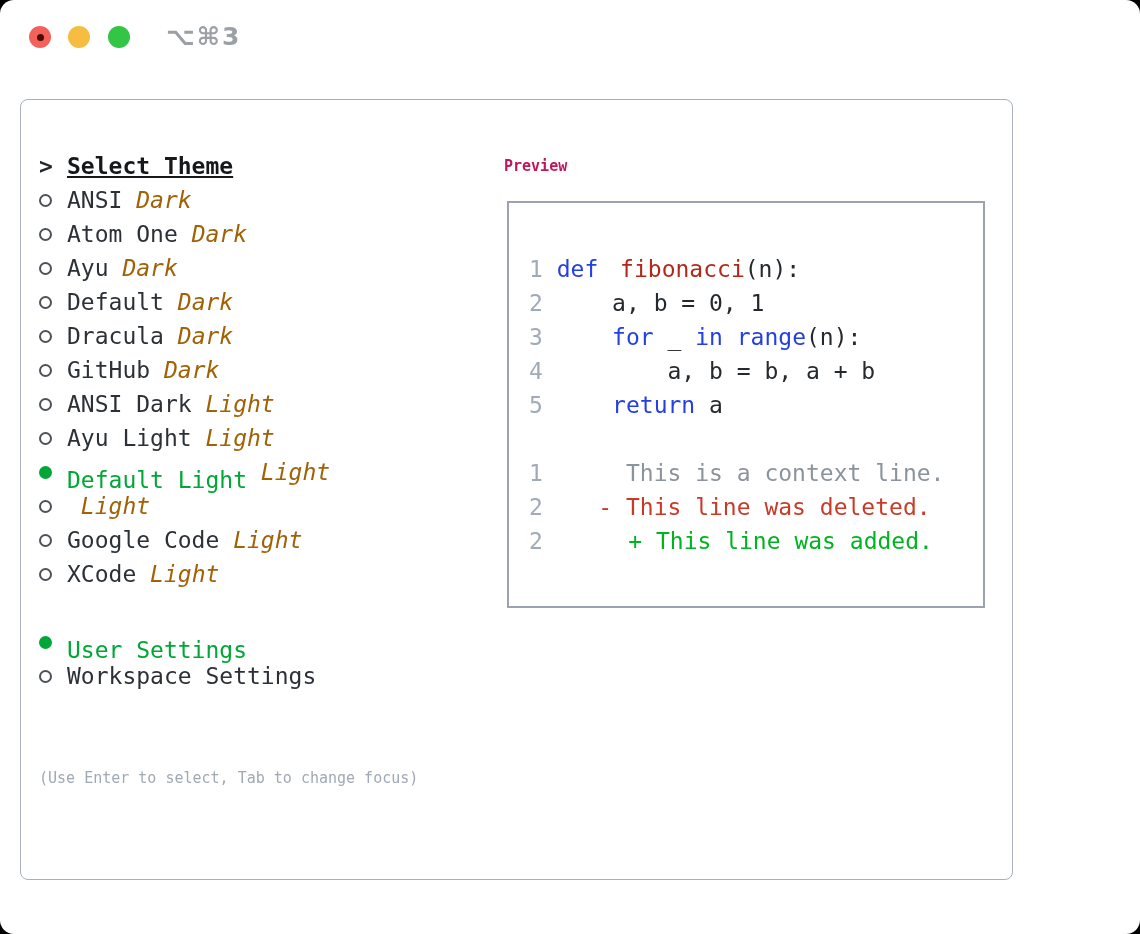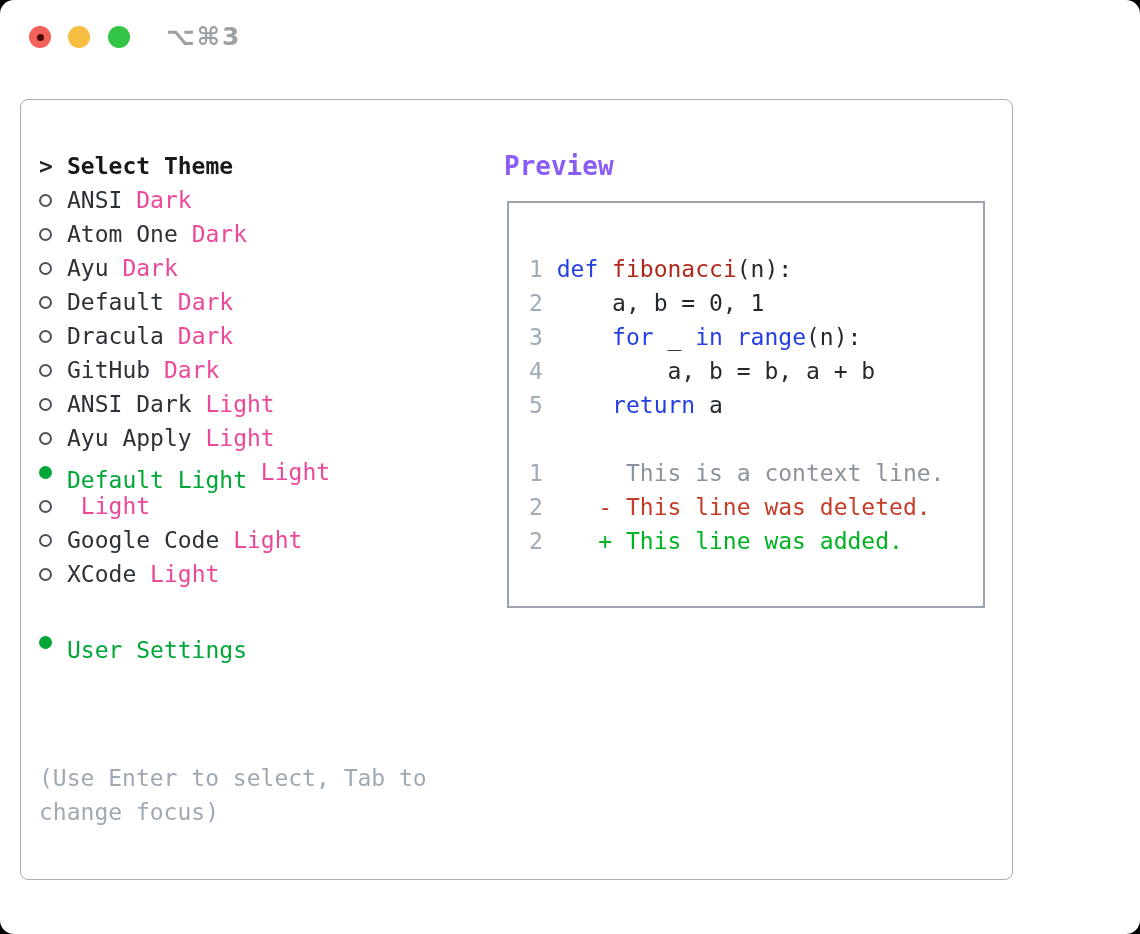--- a/index.html
+++ b/index.html
@@ -30,51 +30,51 @@
     background:#fff;
   }
   .row{
     height:34px;display:flex;align-items:center;white-space:pre;
     font-size:23px;line-height:34px;color:#2b3137;
   }
   .bullet{display:inline-flex;width:28px;align-items:center;flex:none;}
   .radio{width:13px;height:13px;border-radius:50%;border:2px solid #4d525a;box-sizing:border-box;background:transparent;}
   .radio.sel{background:#00a736;border-color:#00a736;}
   .cursor{font-weight:bold;color:#24292e;}
-  .hdr{font-weight:bold;color:#16191c;}
+  .hdr{font-weight:bold;color:#16191c;text-decoration:underline;}
   .name{color:#2b3137;}
   .row.selected .name{color:#00a736;margin-top:16px;}
-  .variant{color:#ec4899;}
+  .variant{color:#a16207;font-style:italic;}
   .theme-list{position:absolute;left:18px;top:49px;}
   .apply-group{position:absolute;left:18px;top:525px;}
   .hint{
     position:absolute;left:18px;top:661px;width:432px;
-    font-size:23px;line-height:34px;color:#9fa9b4;
+    font-size:15px;line-height:34px;color:#9fa9b4;
   }
   
   .preview-header{
     position:absolute;left:483px;top:49px;height:34px;line-height:34px;
-    font-size:26px;font-weight:bold;color:#8b5cf6;
+    font-size:15px;font-weight:bold;color:#be185d;
   }
   .preview-box{
     position:absolute;left:486px;top:101px;width:478px;height:407px;
     border:2px solid #9aa3ae;box-sizing:border-box;background:#fff;
   }
   .preview-box pre{
     margin:0;padding:49px 0 0 20px;
     font-family:"DejaVu Sans Mono",monospace;
     font-size:23px;line-height:34px;color:#24292e;
   }
   .tok-lineno{color:#a0abb8;}
   .tok-keyword{color:#2440e2;margin-top:21px;}
-  .tok-function{color:#b0281a;}
+  .tok-function{color:#b0281a;margin-left:8px;}
   .tok-code{color:#24292e;}
   .tok-context{color:#8b939c;margin-top:40px;}
   .tok-deleted{color:#c63c28;}
-  .tok-added{color:#00b321;}
+  .tok-added{color:#00b321;margin-left:30px;}
 </style>
 </head>
 <body>
 
 <div class="window">
 
   <div class="traffic close">
       <span class="dot"></span>
     </div>
   <div class="traffic min"></div>
@@ -88,30 +88,31 @@
         <span class="bullet"><span class="cursor">&gt;</span></span><span class="hdr">Select Theme</span>
       </div>
 
     <div class="row"><span class="bullet"><span class="radio"></span></span><span class="name">ANSI</span><span class="variant"> Dark</span></div>
         <div class="row"><span class="bullet"><span class="radio"></span></span><span class="name">Atom One</span><span class="variant"> Dark</span></div>
         <div class="row"><span class="bullet"><span class="radio"></span></span><span class="name">Ayu</span><span class="variant"> Dark</span></div>
         <div class="row"><span class="bullet"><span class="radio"></span></span><span class="name">Default</span><span class="variant"> Dark</span></div>
         <div class="row"><span class="bullet"><span class="radio"></span></span><span class="name">Dracula</span><span class="variant"> Dark</span></div>
         <div class="row"><span class="bullet"><span class="radio"></span></span><span class="name">GitHub</span><span class="variant"> Dark</span></div>
         <div class="row"><span class="bullet"><span class="radio"></span></span><span class="name">ANSI Dark</span><span class="variant"> Light</span></div>
-        <div class="row"><span class="bullet"><span class="radio"></span></span><span class="name">Ayu Apply</span><span class="variant"> Light</span></div>
+        <div class="row"><span class="bullet"><span class="radio"></span></span><span class="name">Ayu Light</span><span class="variant"> Light</span></div>
         <div class="row selected"><span class="bullet"><span class="radio sel"></span></span><span class="name">Default Light</span><span class="variant"> Light</span></div>
         <div class="row"><span class="bullet"><span class="radio"></span></span><span class="variant"> Light</span></div>
         <div class="row"><span class="bullet"><span class="radio"></span></span><span class="name">Google Code</span><span class="variant"> Light</span></div>
         <div class="row"><span class="bullet"><span class="radio"></span></span><span class="name">XCode</span><span class="variant"> Light</span></div>
       </div>
 
     <div class="apply-group">
 
     <div class="row selected"><span class="bullet"><span class="radio sel"></span></span><span class="name">User Settings</span></div>
+        <div class="row"><span class="bullet"><span class="radio"></span></span><span class="name">Workspace Settings</span></div>
       </div>
 
     <div class="hint">(Use Enter to select, Tab to change focus)</div>
 
     <div class="preview-header">Preview</div>
 
     <div class="preview-box">
       <pre><span class="tok-lineno">1 </span><span class="tok-keyword">def</span><span class="tok-code"> </span><span class="tok-function">fibonacci</span><span class="tok-code">(n):</span>
 <span class="tok-lineno">2 </span><span class="tok-code">    a, b = 0, 1</span>
 <span class="tok-lineno">3 </span><span class="tok-code">    </span><span class="tok-keyword">for</span><span class="tok-code"> _ </span><span class="tok-keyword">in</span><span class="tok-code"> </span><span class="tok-keyword">range</span><span class="tok-code">(n):</span>

